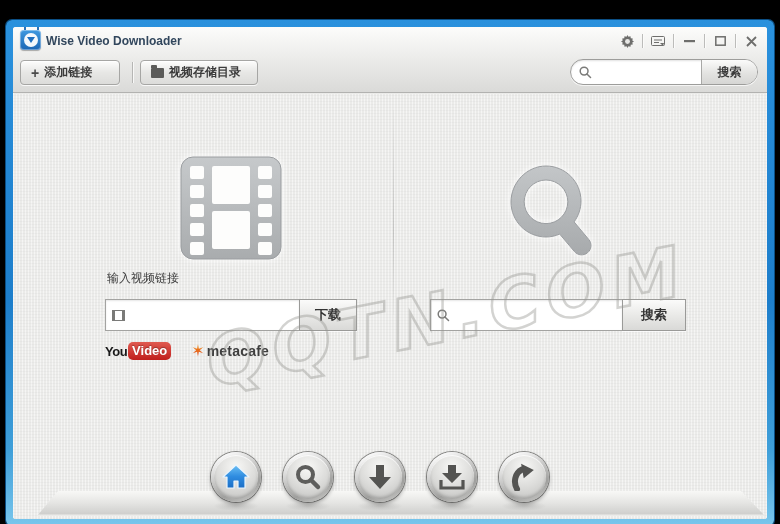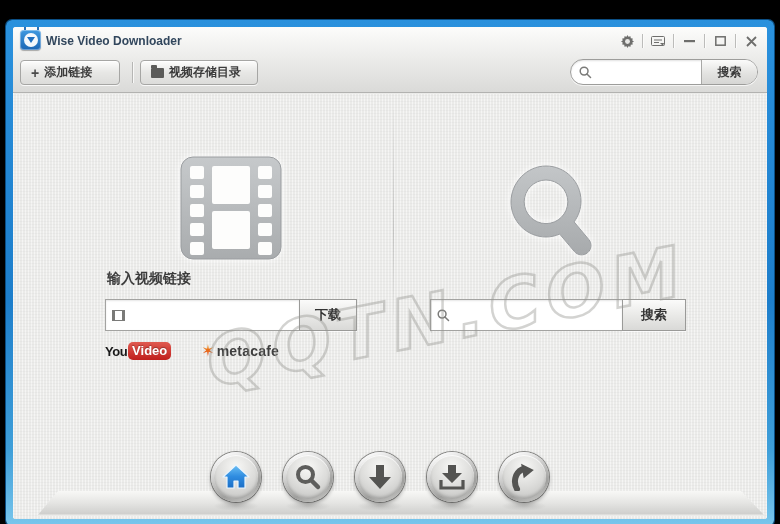--- a/index.html
+++ b/index.html
@@ -81,21 +81,21 @@
       repeating-linear-gradient(0deg, rgba(0,0,0,.022) 0 1px, transparent 1px 3px),
       repeating-linear-gradient(90deg, rgba(255,255,255,.5) 0 1px, transparent 1px 3px);
   }
   .divider { position:absolute; left:380px; top:16px; width:1px; height:205px;
     background:linear-gradient(180deg, rgba(0,0,0,.02), rgba(0,0,0,.16) 60%, rgba(0,0,0,.02)); }
 
   .big-icon { position:absolute; filter:drop-shadow(0 0 4px rgba(255,255,255,.9)); }
   .film-icon { left:167px; top:62px; }
   .mag-icon  { left:486px; top:62px; }
 
-  .panel-heading { position:absolute; font-size:14px; font-weight:bold; color:#3d3d3d; }
+  .panel-heading { position:absolute; font-size:12px; font-weight:normal; color:#3d3d3d; }
   .heading-left  { left:94px;  top:176px; }
   .heading-right { left:417px; top:176px; }
 
   .inputgroup { position:absolute; top:205px; height:32px; display:flex; }
   .group-left  { left:92px;  width:252px; }
   .group-right { left:417px; width:256px; }
   .inputgroup .field {
     flex:1; height:100%; border:1px solid #a3a3a1; border-right:none; background:#fff;
     display:flex; align-items:center; padding:0 6px; gap:5px;
     box-shadow:inset 0 1px 2px rgba(0,0,0,.10);
@@ -105,21 +105,21 @@
     flex:none; height:100%; border:1px solid #9a9a98;
     background:linear-gradient(180deg,#fbfbfa,#e8e8e6 55%,#d9d9d7);
     font-size:13px; font-weight:bold; color:#333; display:flex; align-items:center; justify-content:center; cursor:pointer;
     box-shadow:0 1px 0 rgba(255,255,255,.7);
   }
   .group-left .btn { width:58px; }
   .group-right .btn { width:64px; }
 
   .mini-film { width:13px; height:11px; border:1px solid #7a7a78; border-left:3px solid #7a7a78; border-right:3px solid #7a7a78; background:#fff; flex:none; }
 
-  .logos { position:absolute; left:92px; top:248px; display:flex; align-items:center; gap:30px; }
+  .logos { position:absolute; left:92px; top:248px; display:flex; align-items:center; gap:20px; }
   .yt { display:flex; align-items:center; }
   .yt .you { font-size:13px; font-weight:bold; color:#1a1a1a; letter-spacing:-0.5px; }
   .yt .tube {
     margin-left:1px; font-size:13px; font-weight:bold; color:#fff; background:linear-gradient(180deg,#e05a50,#c01f1d);
     border-radius:5px; padding:1px 4px 2px; text-shadow:0 -1px 1px rgba(0,0,0,.3);
   }
   .mc { display:flex; align-items:center; gap:2px; }
   .mc .star { font-size:16px; line-height:1; background:linear-gradient(180deg,#f6a21d,#d92b12); -webkit-background-clip:text; background-clip:text; color:transparent; }
   .mc .mc-text { font-size:14px; color:#3f3f3f; font-weight:bold; letter-spacing:0.2px; }
 

